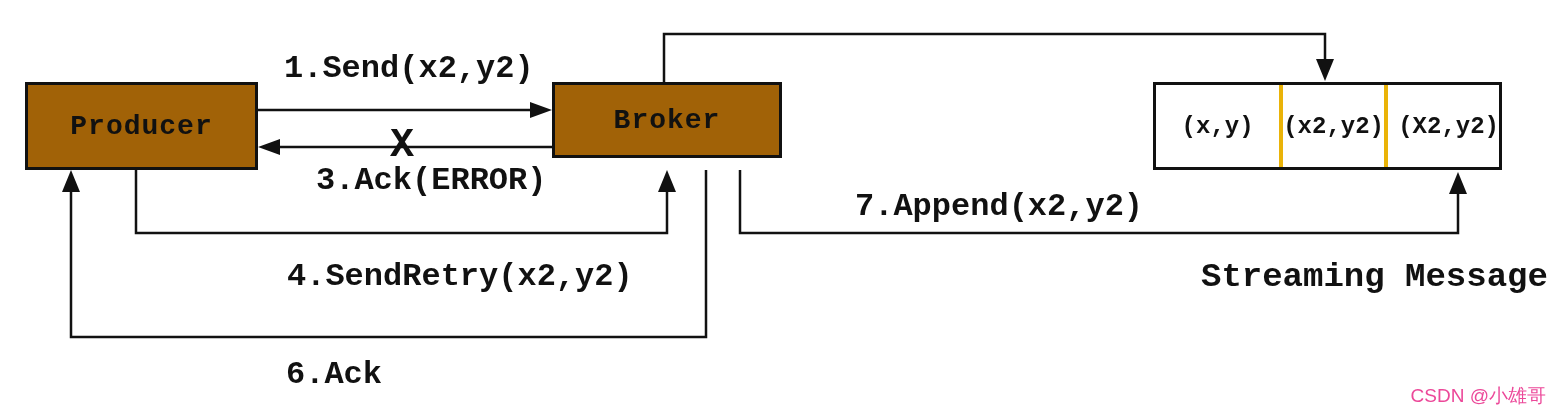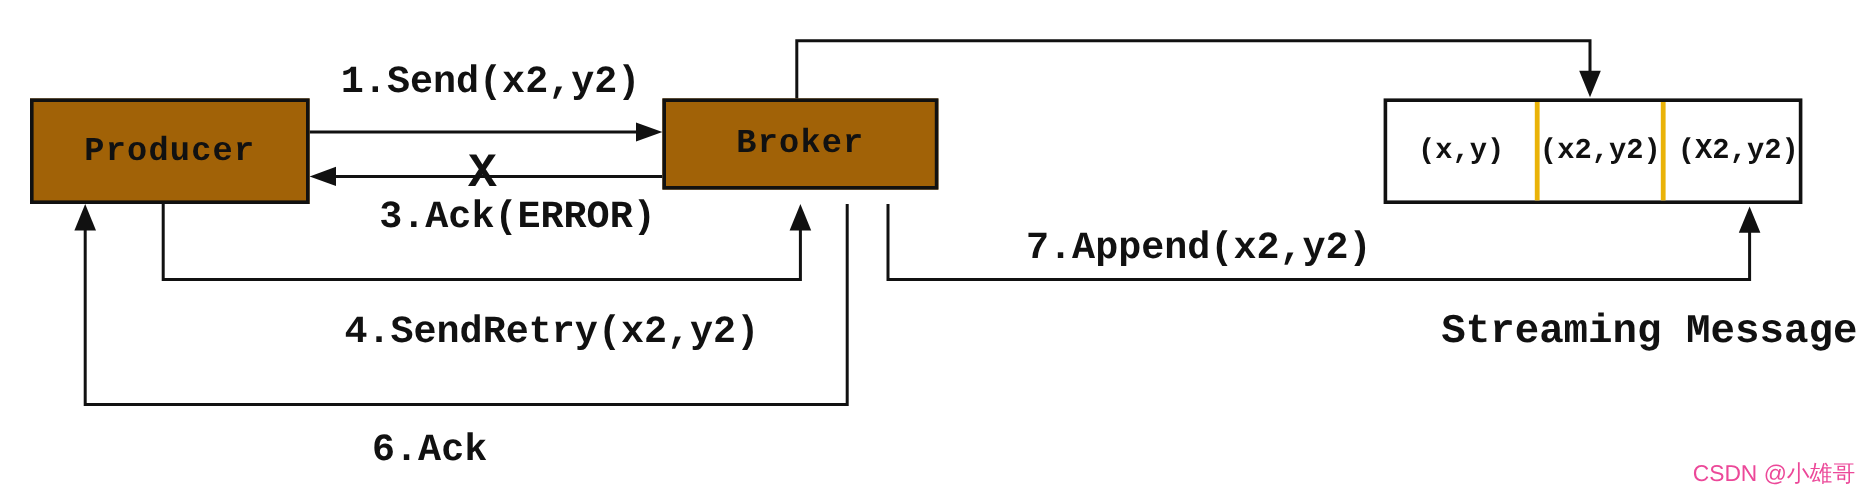--- a/index.html
+++ b/index.html
@@ -39,21 +39,21 @@
   .msg{
     position:absolute;
     font-weight:bold;font-size:32px;line-height:1;
     white-space:nowrap;
   }
   .msg-1{left:284px;top:53px;}
   .msg-2{left:830px;top:52px;}
   .msg-3{left:296px;top:165px;margin-left:20px;}
   .msg-4{left:287px;top:261px;text-align:right;}
   .msg-5{left:855px;top:191px;}
-  .msg-6{left:286px;top:359px;margin-left:24px;}
+  .msg-6{left:286px;top:359px;}
   .caption{
     position:absolute;left:1153px;top:260px;
     font-weight:bold;font-size:34px;line-height:1;white-space:nowrap;margin-left:48px;
   }
   .fail-x{
     position:absolute;left:402px;top:146px;
     transform:translate(-50%,-50%);
     font-weight:bold;font-size:40px;line-height:1;
   }
   .watermark{

